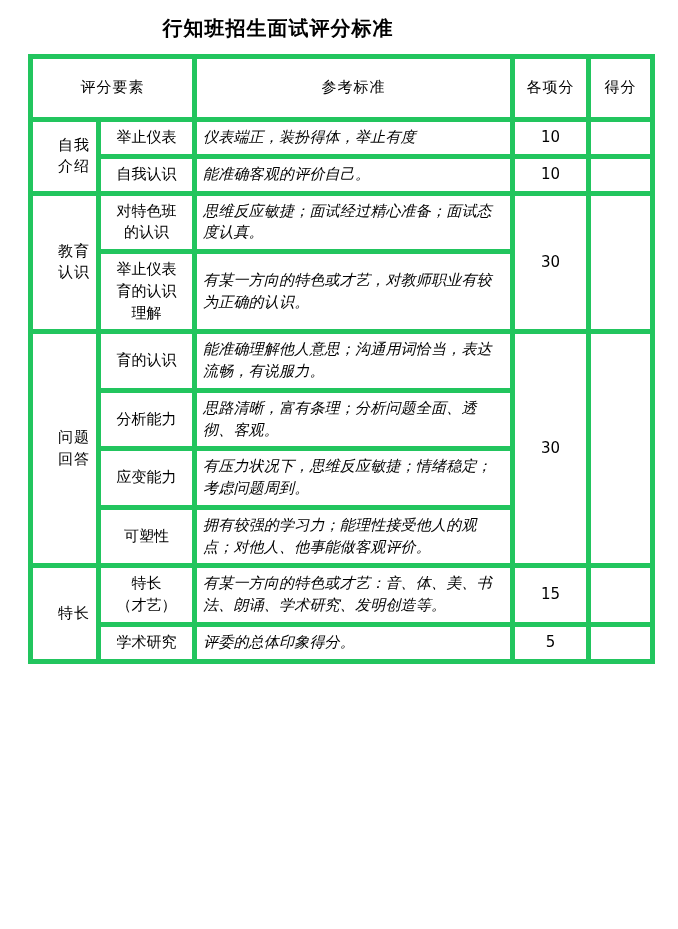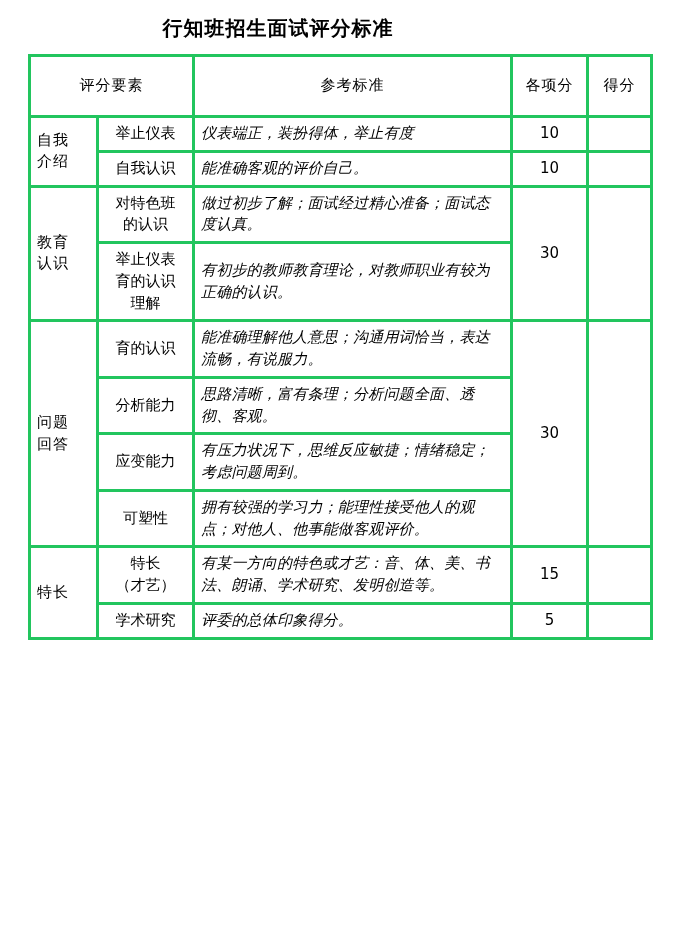--- a/index.html
+++ b/index.html
@@ -31,42 +31,42 @@
     line-height: 1.2;
   }
   table.score-table {
     border-collapse: collapse;
     width: 622px;
     table-layout: fixed;
     margin: 0 auto;
   }
   table.score-table td,
   table.score-table th {
-    border: 3px solid #22c55e;
+    border: 5px solid #22c55e;
     padding: 5px 6px;
     vertical-align: middle;
     font-weight: normal;
     font-size: 15px;
     line-height: 1.45;
   }
   .hdr td {
     text-align: center;
     font-size: 16px;
     font-weight: bold;
     height: 48px;
     letter-spacing: 1px;
   }
   .col-factor { width: 68px; }
   .col-sub    { width: 96px; }
   .col-std    { width: 318px; }
   .col-pts    { width: 76px; }
   .col-got    { width: 64px; }
 
   td.factor {
-    text-align: left;
+    text-align: right;
     font-size: 15px;
     line-height: 1.9;
     letter-spacing: 1px;
   }
   td.sub {
     text-align: center;
     font-size: 15px;
     line-height: 1.55;
   }
   td.std {
@@ -128,31 +128,31 @@
 
       <tr>
         <td class="factor" rowspan="2">
           <span class="wrap-vert">教育</span>
           <span class="wrap-vert">认识</span>
         </td>
         <td class="sub">
           <span class="wrap-vert">对特色班</span>
           <span class="wrap-vert">的认识</span>
         </td>
-        <td class="std">做过初步了解；面试经过精心准备；面试态度认真。</td>
+        <td class="std">思维反应敏捷；面试经过精心准备；面试态度认真。</td>
         <td class="pts" rowspan="2">30</td>
         <td class="got" rowspan="2"></td>
       </tr>
       <tr>
         <td class="sub">
           <span class="wrap-vert">举止仪表</span>
           <span class="wrap-vert">育的认识</span>
           <span class="wrap-vert">理解</span>
         </td>
-        <td class="std">有初步的教师教育理论，对教师职业有较为正确的认识。</td>
+        <td class="std">有某一方向的特色或才艺，对教师职业有较为正确的认识。</td>
       </tr>
 
       <tr>
         <td class="factor" rowspan="4">
           <span class="wrap-vert">问题</span>
           <span class="wrap-vert">回答</span>
         </td>
         <td class="sub">育的认识</td>
         <td class="std">能准确理解他人意思；沟通用词恰当，表达流畅，有说服力。</td>
         <td class="pts" rowspan="4">30</td>

